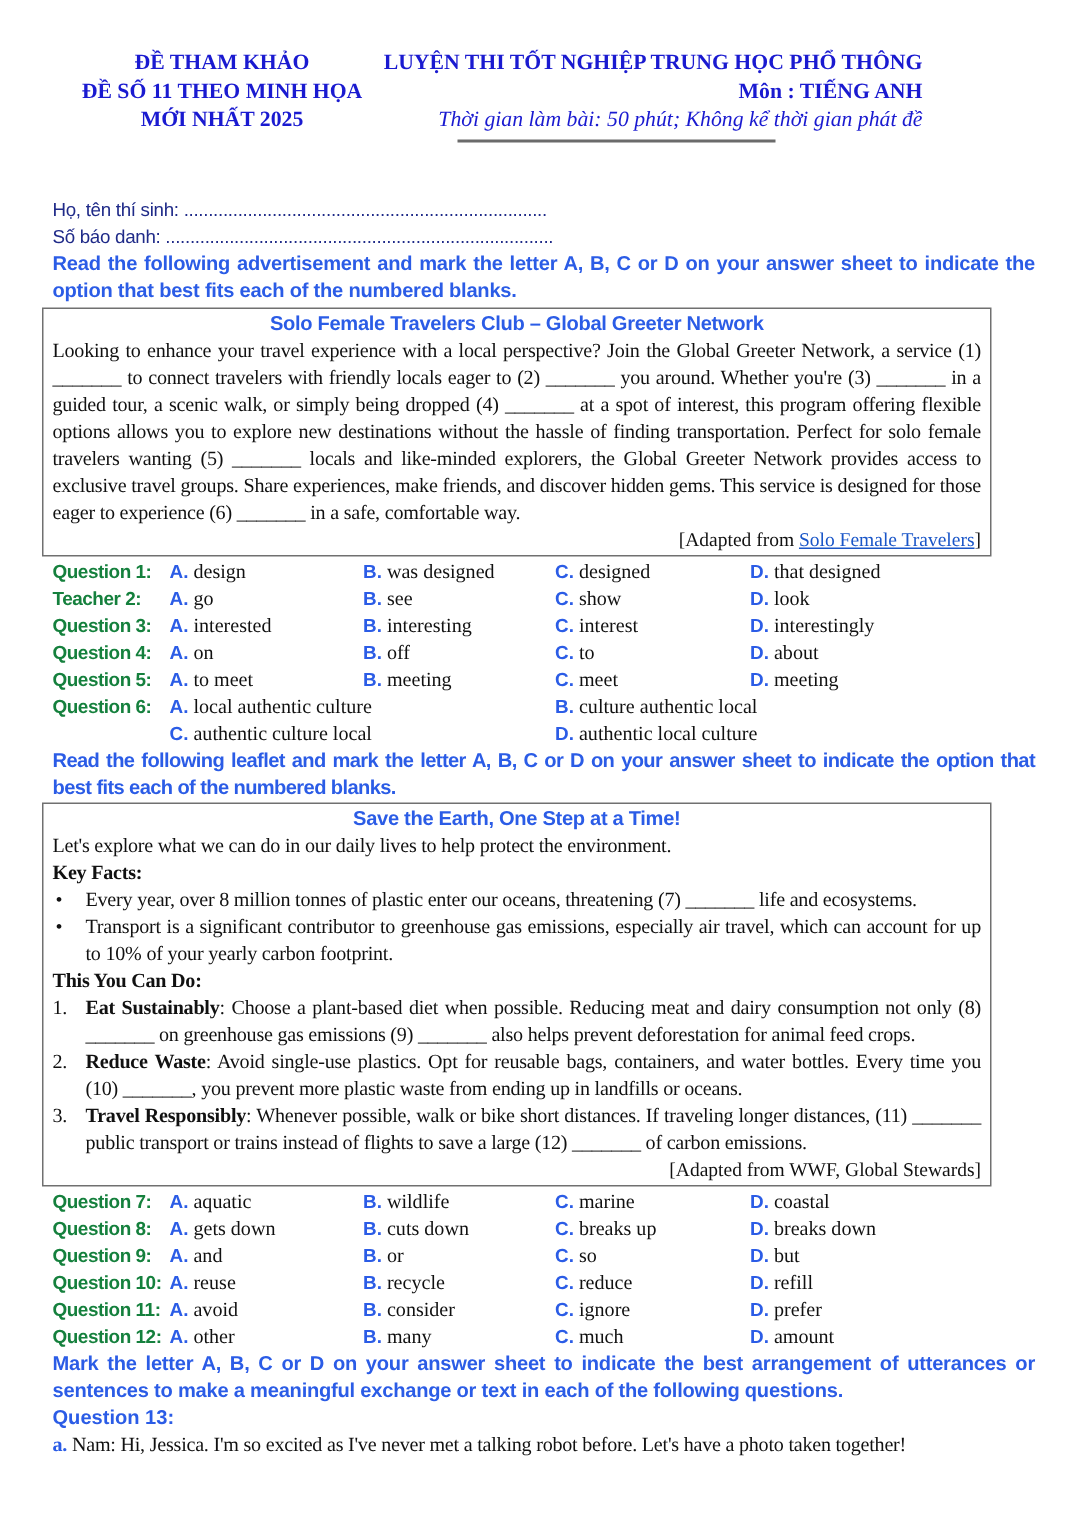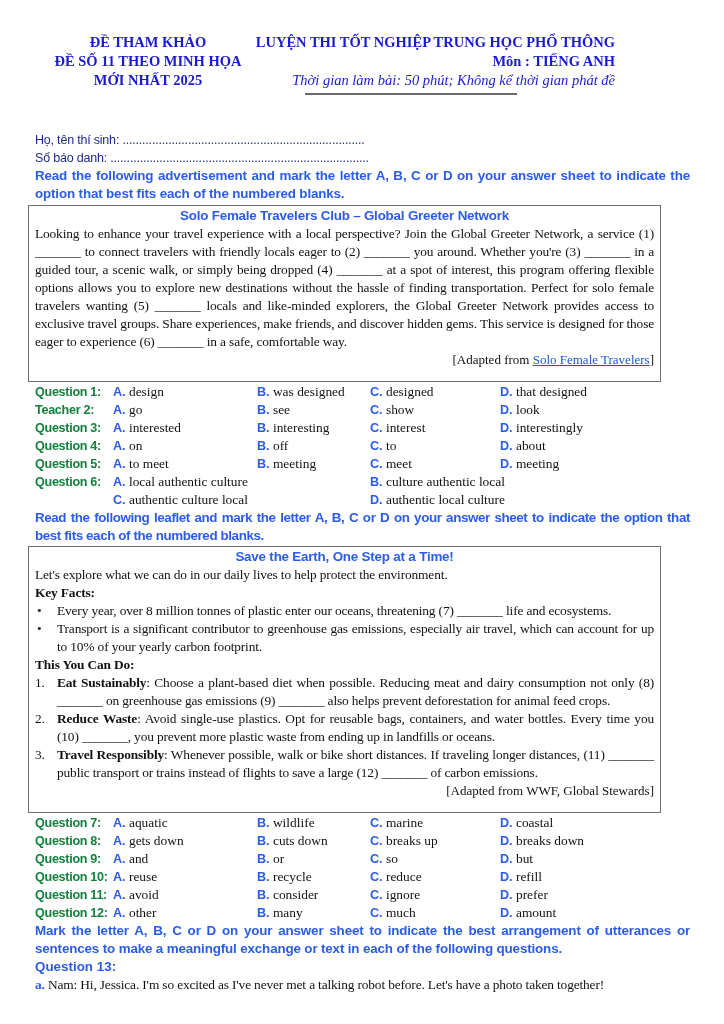--- a/index.html
+++ b/index.html
@@ -11,32 +11,32 @@
   .hdr-right { position: absolute; left: 245px; width: 370px; text-align: right; top: 0; }
   .hdr-line { font-family: "Liberation Serif", serif; font-weight: bold; color: #1a1ad0; font-size: 14.5px; line-height: 19px; white-space: nowrap; }
   .hdr-italic { font-family: "Liberation Serif", serif; font-style: italic; color: #1a1ad0; font-size: 14.5px; line-height: 19px; white-space: nowrap; }
   .hdr-underline { position: absolute; left: 305px; top: 93px; width: 212px; height: 2px; background: #6b6b6b; }
 
   .content { position: absolute; left: 35px; top: 131px; width: 655px; }
   .fill-line { color: #1f2a88; font-family: "Liberation Sans", sans-serif; font-size: 12.5px; line-height: 18px; letter-spacing: -0.2px; }
   .instr { color: #2b5ce6; font-weight: bold; font-size: 13.4px; line-height: 18px; text-align: justify; font-family: "Liberation Sans", sans-serif; letter-spacing: -0.15px; }
   .instr-tight { letter-spacing: -0.4px; }
 
-  .box { border: 1px solid #707070; padding: 1px 0 12px 0; margin-left: -7px; width: 633px; }
+  .box { border: 1px solid #707070; padding: 1px 0 1px 0; margin-left: -7px; width: 633px; }
   .box-inner { padding: 0 6px 0 6px; }
   .box-title { color: #2b5ce6; font-weight: bold; text-align: center; font-size: 13.4px; line-height: 18px; font-family: "Liberation Sans", sans-serif; letter-spacing: -0.2px; }
   .para { font-size: 13.4px; line-height: 18px; text-align: justify; letter-spacing: -0.15px; }
   .source { text-align: right; font-size: 13px; line-height: 18px; }
   .link { color: #1a56c8; text-decoration: underline; }
 
   .qrow { position: relative; height: 18px; font-size: 13.4px; line-height: 18px; white-space: nowrap; }
   .qlabel { position: absolute; left: 0; color: #15803d; font-weight: bold; font-family: "Liberation Sans", sans-serif; font-size: 12.6px; letter-spacing: -0.3px; }
   .opt { position: absolute; }
   .opt .letter { color: #2b5ce6; font-weight: bold; font-family: "Liberation Sans", sans-serif; font-size: 12.6px; }
-  .oA { left: 78px; } .oB { left: 222px; } .oC { left: 335px; } .oD { left: 465px; }
+  .oA { left: 78px; } .oB { left: 207px; } .oC { left: 335px; } .oD { left: 465px; }
   .oA6 { left: 78px; } .oB6 { left: 335px; }
 
   .bullets { list-style: none; }
   .bullets li { position: relative; padding-left: 22px; font-size: 13.4px; line-height: 18px; text-align: justify; letter-spacing: -0.15px; }
   .bullets li .dot { position: absolute; left: 2px; top: 0; }
   .numlist li { position: relative; padding-left: 22px; font-size: 13.4px; line-height: 18px; text-align: justify; list-style: none; letter-spacing: -0.15px; }
   .numlist li .num { position: absolute; left: 0; }
   .bold { font-weight: bold; }
   .dlg-letter { color: #2b5ce6; font-weight: bold; }
   .q13 { color: #2b5ce6; font-weight: bold; font-size: 13.4px; line-height: 18px; font-family: "Liberation Sans", sans-serif; }

